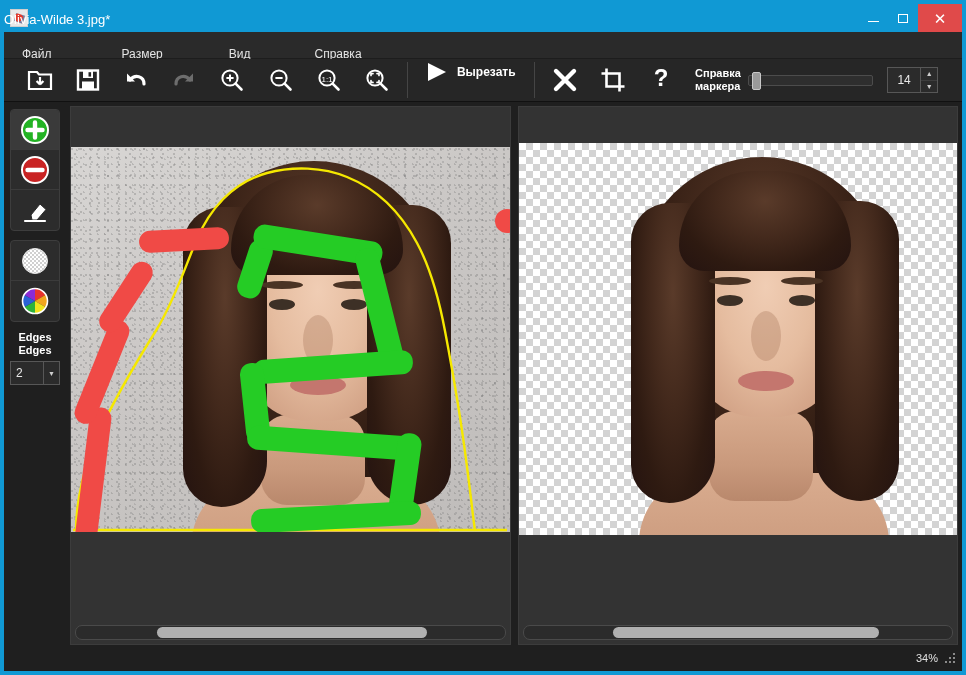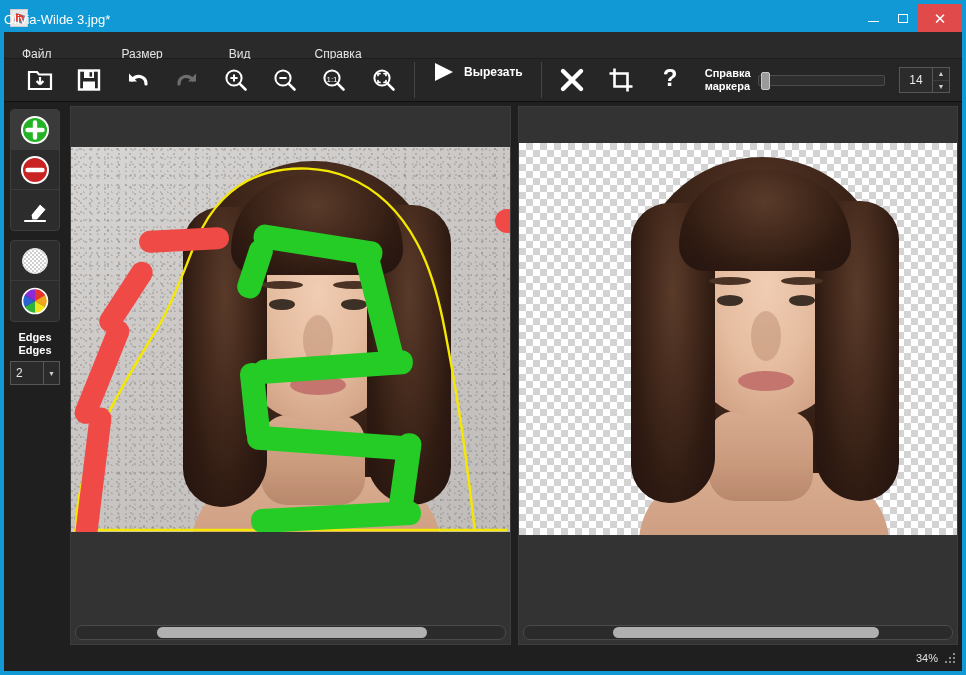--- a/index.html
+++ b/index.html
@@ -92,21 +92,21 @@
   .slider-track {
     position: absolute; left: 0; right: 0; top: 3px; height: 11px;
     background: #2e2e2e; border: 1px solid #4c4c4c; border-radius: 2px;
   }
   .slider-thumb {
     position: absolute; left: 2px; top: 0px;
     width: 9px; height: 18px; background: #9a9a9a;
     border: 1px solid #c8c8c8; border-radius: 2px;
   }
   .spin-wrap {
-    display: flex; margin-left: 14px; margin-right: 12px;
+    display: flex; margin-left: 14px; margin-right: 24px;
     height: 26px; border: 1px solid #575757; background: #2b2b2b;
   }
   .spin-value {
     width: 32px; color: #e8e8e8; font-size: 12px;
     display: flex; align-items: center; justify-content: center;
   }
   .spin-arrows {
     width: 17px; border-left: 1px solid #575757;
     display: flex; flex-direction: column;
   }

